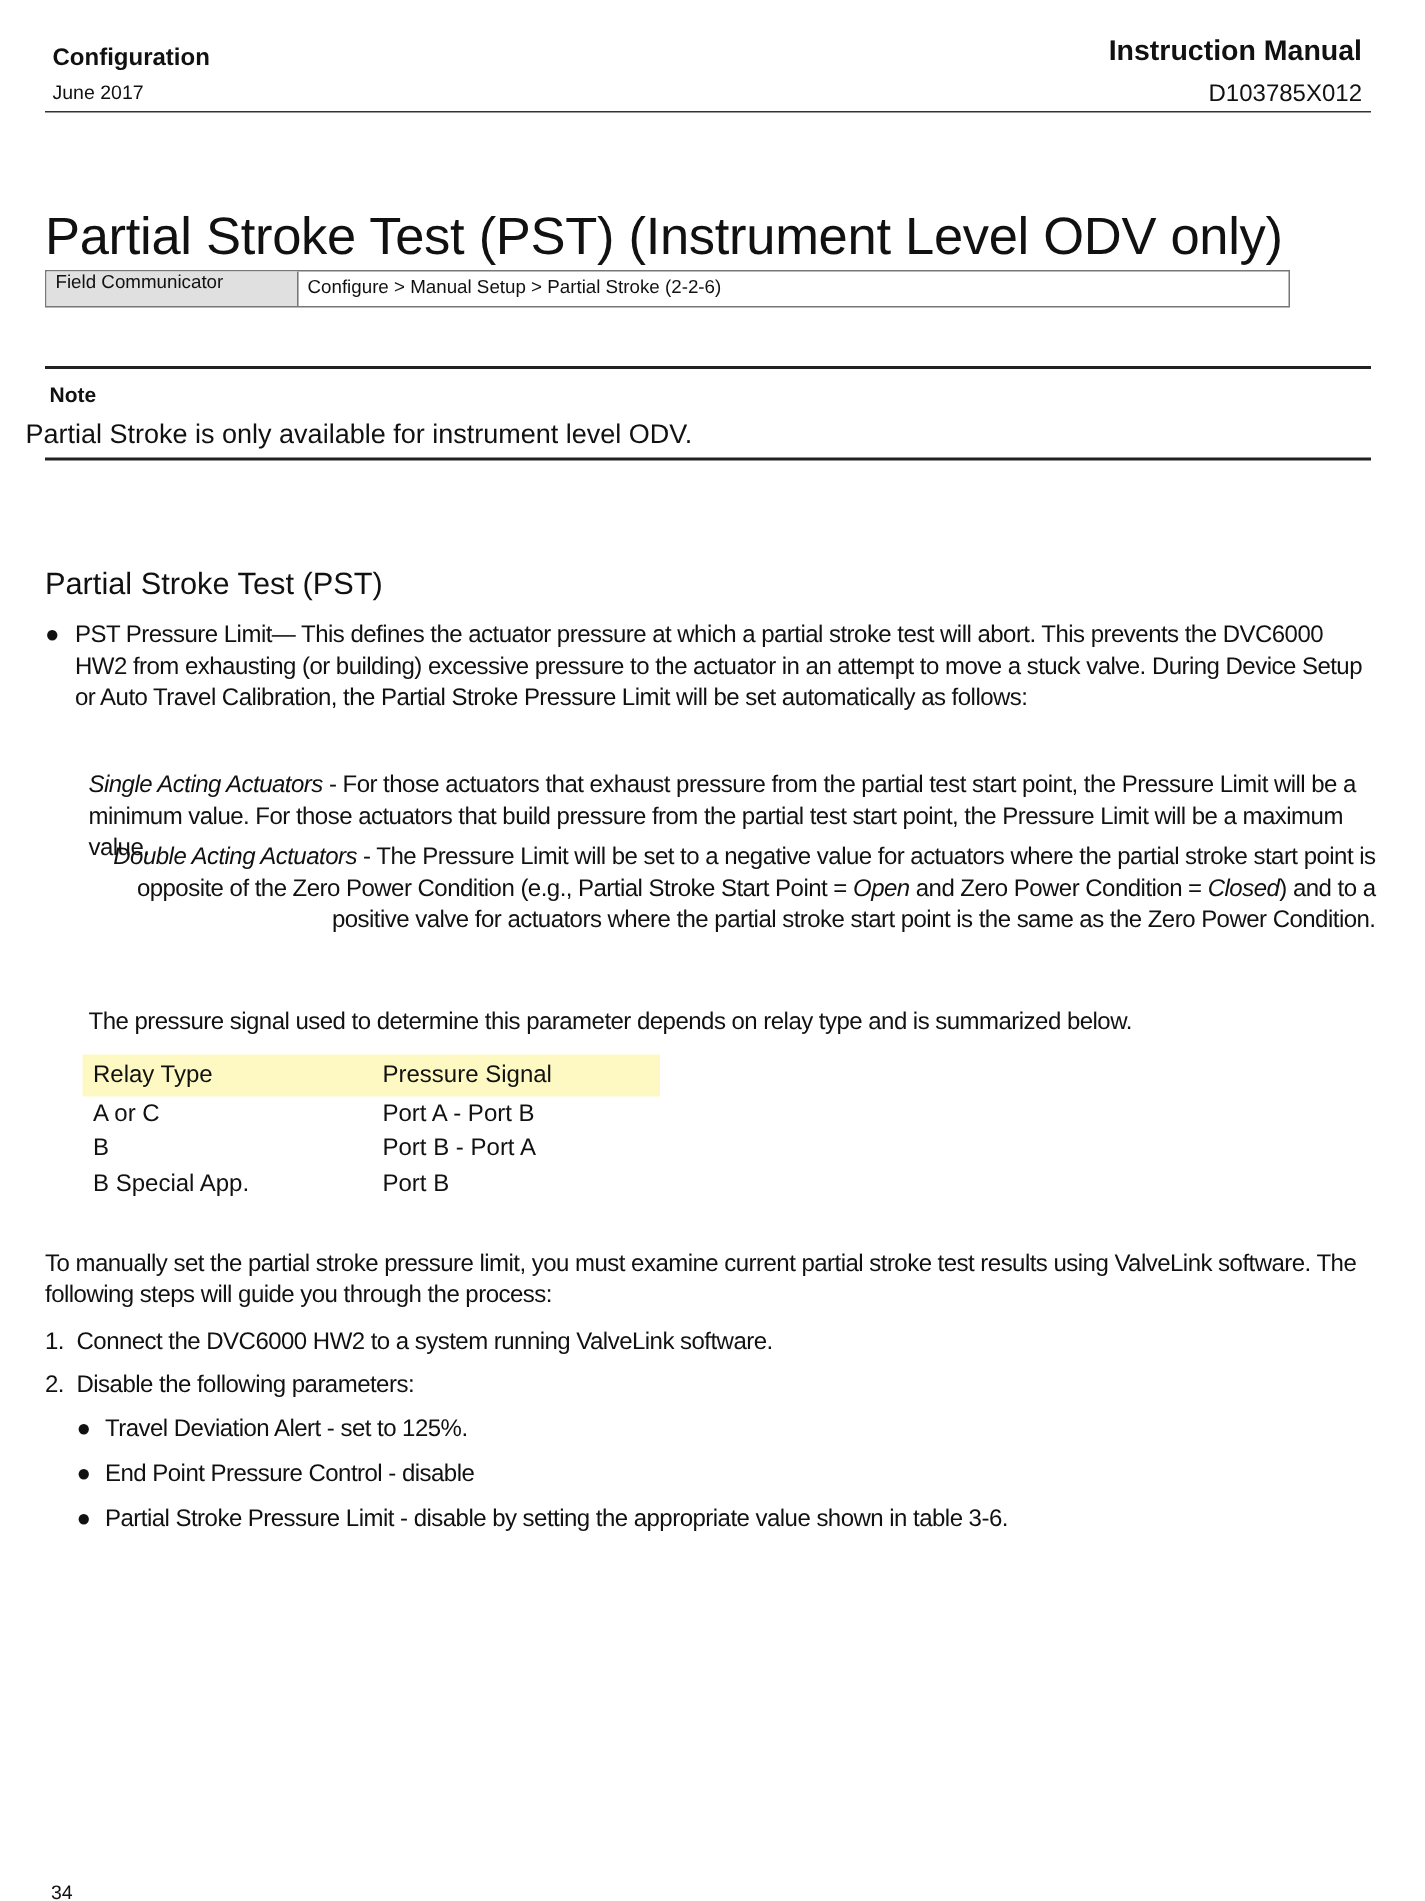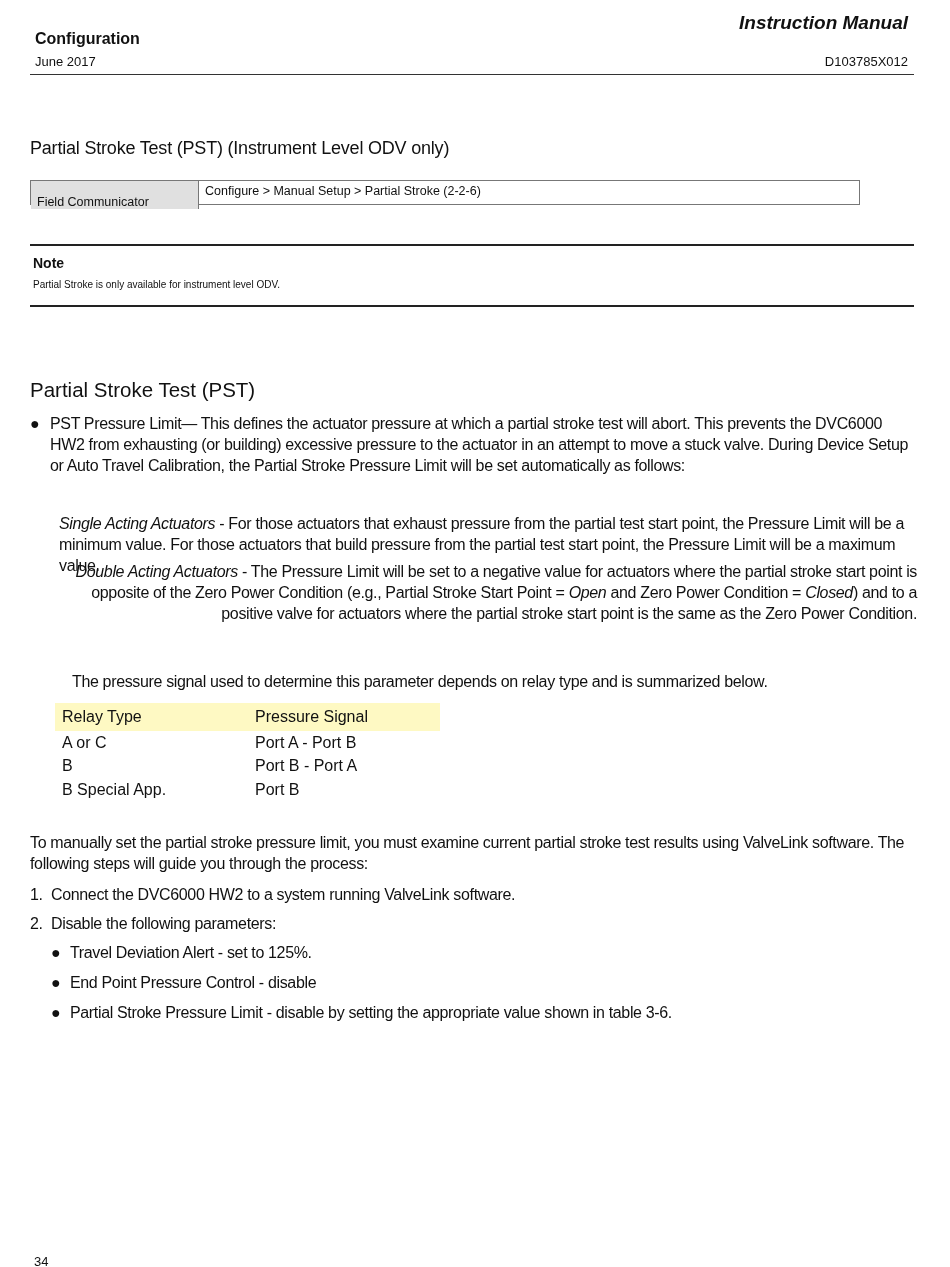--- a/index.html
+++ b/index.html
@@ -3,47 +3,47 @@
 <meta charset="utf-8">
 <style>
   html, body { margin: 0; padding: 0; background: #ffffff; }
   body {
     width: 950px; height: 1267px; position: relative; overflow: hidden;
     font-family: "Liberation Sans", sans-serif; color: #111;
   }
   .abs { position: absolute; }
   .hdr-left-title { left: 35px; top: 30px; font-size: 16px; font-weight: bold; }
   .hdr-left-date { left: 35px; top: 54px; font-size: 13px; }
-  .hdr-right-title { right: 42px; top: 12px; font-size: 19px; font-weight: bold; text-align: right; font-style: italic; }
-  .hdr-right-doc { right: 42px; top: 54px; font-size: 13px; text-align: right; padding-left: 36px; }
+  .hdr-right-title { right: 42px; top: 24px; font-size: 19px; font-weight: bold; text-align: right; }
+  .hdr-right-doc { right: 42px; top: 54px; font-size: 16px; text-align: right; padding-left: 36px; }
   .hdr-rule { left: 30px; top: 74px; width: 884px; height: 0; border-top: 1.5px solid #333; }
 
-  .page-title { left: 30px; top: 138px; font-size: 18px; font-weight: normal; letter-spacing: -0.2px; }
+  .page-title { left: 30px; top: 138px; font-size: 35px; font-weight: normal; letter-spacing: -0.2px; }
   .fc-table {
     left: 30px; top: 180px; width: 830px; height: 25px; border: 1px solid #777;
     display: flex; font-size: 12.5px; box-sizing: border-box;
   }
-  .fc-label { width: 168px; background: #e0e0e0; border-right: 1px solid #777; padding: 14px 6px; box-sizing: border-box; }
+  .fc-label { width: 168px; background: #e0e0e0; border-right: 1px solid #777; padding: 0 6px; box-sizing: border-box; }
   .fc-path { flex: 1; padding: 3px 6px; }
 
   .note-top { left: 30px; top: 244px; width: 884px; border-top: 2px solid #222; }
   .note-title { left: 33px; top: 255px; font-size: 14px; font-weight: bold; }
-  .note-text { left: 33px; top: 279px; font-size: 10px; }
+  .note-text { left: 17px; top: 279px; font-size: 18px; }
   .note-bottom { left: 30px; top: 305px; width: 884px; border-top: 2px solid #222; }
 
   .section-title { left: 30px; top: 378px; font-size: 20.5px; }
 
   .body-text { font-size: 16px; line-height: 21px; letter-spacing: -0.35px; }
   .bullet-main { left: 30px; top: 413px; width: 884px; }
   .bullet-main .dot { position: absolute; left: 0; top: 0; }
   .bullet-main .txt { margin-left: 20px; }
   .sub-para { left: 59px; width: 858px; }
   .p-single { top: 513px; }
   .p-double { top: 561px; text-align: right; }
-  .p-signal { top: 671px; margin-left: 13px; }
+  .p-signal { top: 671px; }
   em { font-style: italic; }
 
   .relay-table { left: 55px; top: 703px; width: 385px; border-collapse: collapse; font-size: 16px; }
   .relay-table th { background: #fef9c3; font-weight: normal; text-align: left; padding: 3px 7px; height: 22px; }
   .relay-table td { padding: 0 7px; height: 23.5px; }
   .relay-table .c1 { width: 179px; }
 
   .p-manual { left: 30px; top: 832px; width: 884px; }
   .steps { left: 30px; top: 884px; width: 884px; }
   .step { position: relative; height: 29px; }

